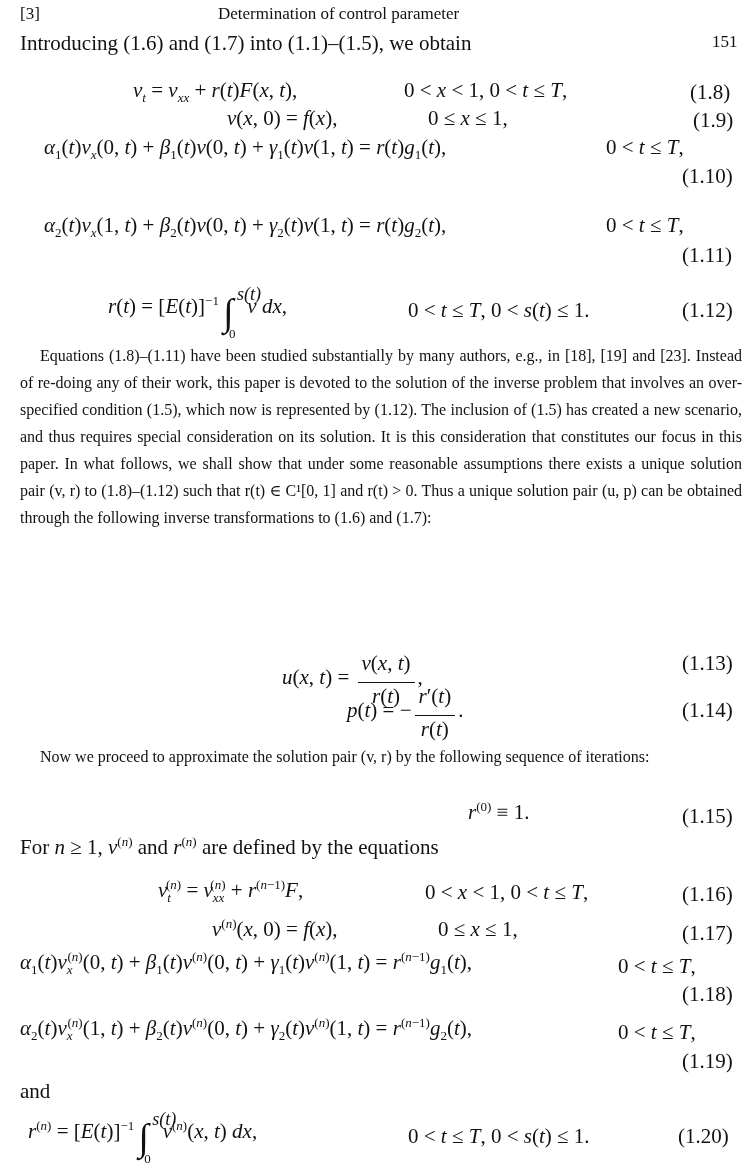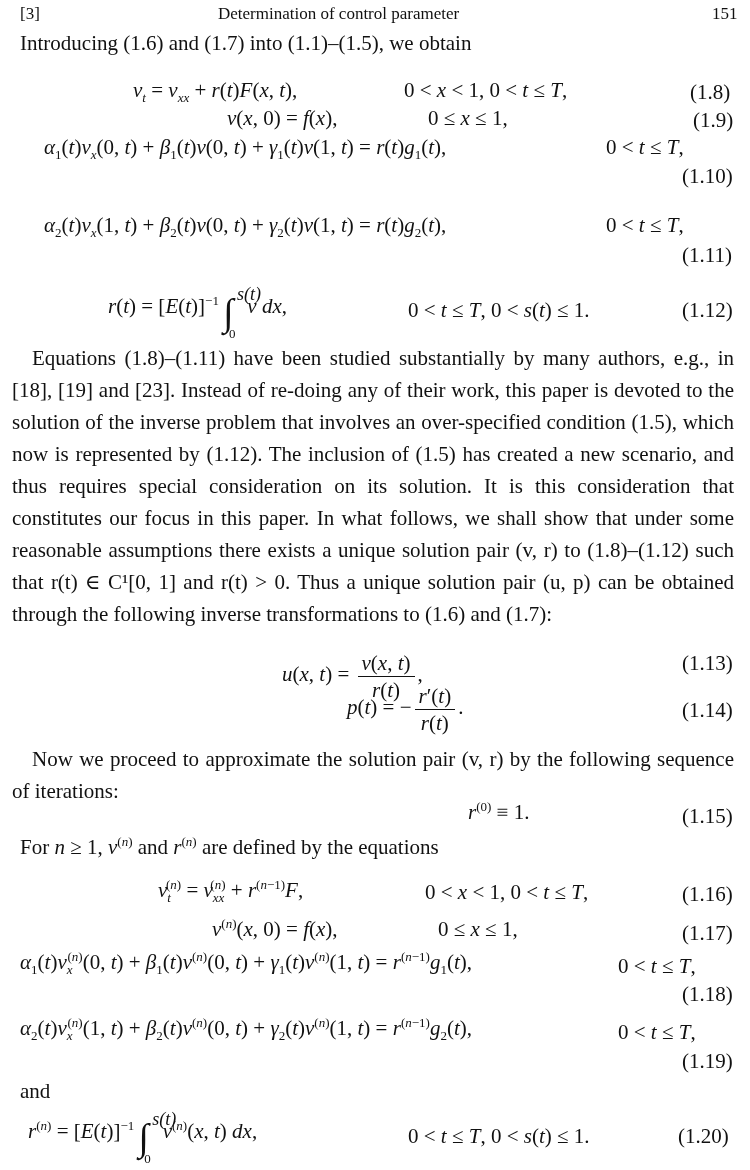--- a/index.html
+++ b/index.html
@@ -3,39 +3,39 @@
 <meta charset="utf-8">
 <style>
   html, body { margin:0; padding:0; background:#ffffff; }
   body {
     width:750px; height:1170px; position:relative; overflow:hidden;
     font-family:"Liberation Serif", "DejaVu Serif", serif; color:#111;
   }
   .abs { position:absolute; white-space:nowrap; }
   .hdr { font-size:17px; top:4px; }
   .txt { font-size:21px; line-height:26.5px; }
-  .para { position:absolute; left:12px; width:722px; font-size:21px; line-height:32px; text-align:justify; }
+  .para { position:absolute; left:20px; width:722px; font-size:16px; line-height:27px; text-align:justify; }
   .para .ind { display:inline-block; width:20px; }
   .eq { font-size:21px; font-style:italic; }
   .eq .n { font-style:normal; }
   .eqno { font-size:21px; font-style:normal; }
   sub, sup { font-size:13px; line-height:0; }
   .frac { display:inline-flex; flex-direction:column; align-items:center; vertical-align:middle; margin:0 3px; }
-  .frac .num { border-bottom:1.5px solid #111; padding:0 4px 1px; line-height:24px; }
+  .frac .num { border-bottom:1.5px solid #111; padding:0 4px 7px; line-height:24px; }
   .frac .den { padding:1px 4px 0; line-height:24px; }
   .intg { display:inline-block; position:relative; font-size:38px; font-style:normal; vertical-align:-12px; margin:0 14px 0 4px; }
   .intg .up { position:absolute; left:14px; top:-6px; font-size:18px; font-style:italic; }
   .intg .lo { position:absolute; left:6px; top:36px; font-size:13px; font-style:normal; }
 </style>
 </head>
 <body>
 
 <div class="abs hdr" style="left:20px;">[3]</div>
 <div class="abs hdr" style="left:218px;">Determination of control parameter</div>
-<div class="abs hdr" style="left:712px;">151</div>
+<div class="abs hdr" style="left:712px;margin-top:28px;">151</div>
 
 <div class="abs txt" style="left:20px; top:30px;">Introducing (1.6) and (1.7) into (1.1)–(1.5), we obtain</div>
 
 <div class="abs eq" style="left:133px; top:78px;">v<sub>t</sub> <span class="n">=</span> v<sub>xx</sub> <span class="n">+</span> r<span class="n">(</span>t<span class="n">)</span>F<span class="n">(</span>x<span class="n">,</span> t<span class="n">),</span></div>
 <div class="abs eq" style="left:404px; top:78px;"><span class="n">0 &lt; </span>x<span class="n"> &lt; 1, 0 &lt; </span>t<span class="n"> ≤ </span>T<span class="n">,</span></div>
 <div class="abs eqno" style="left:690px; top:80px;">(1.8)</div>
 
 <div class="abs eq" style="left:227px; top:106px;">v<span class="n">(</span>x<span class="n">, 0) = </span>f<span class="n">(</span>x<span class="n">),</span></div>
 <div class="abs eq" style="left:428px; top:106px;"><span class="n">0 ≤ </span>x<span class="n"> ≤ 1,</span></div>
 <div class="abs eqno" style="left:693px; top:108px;">(1.9)</div>

